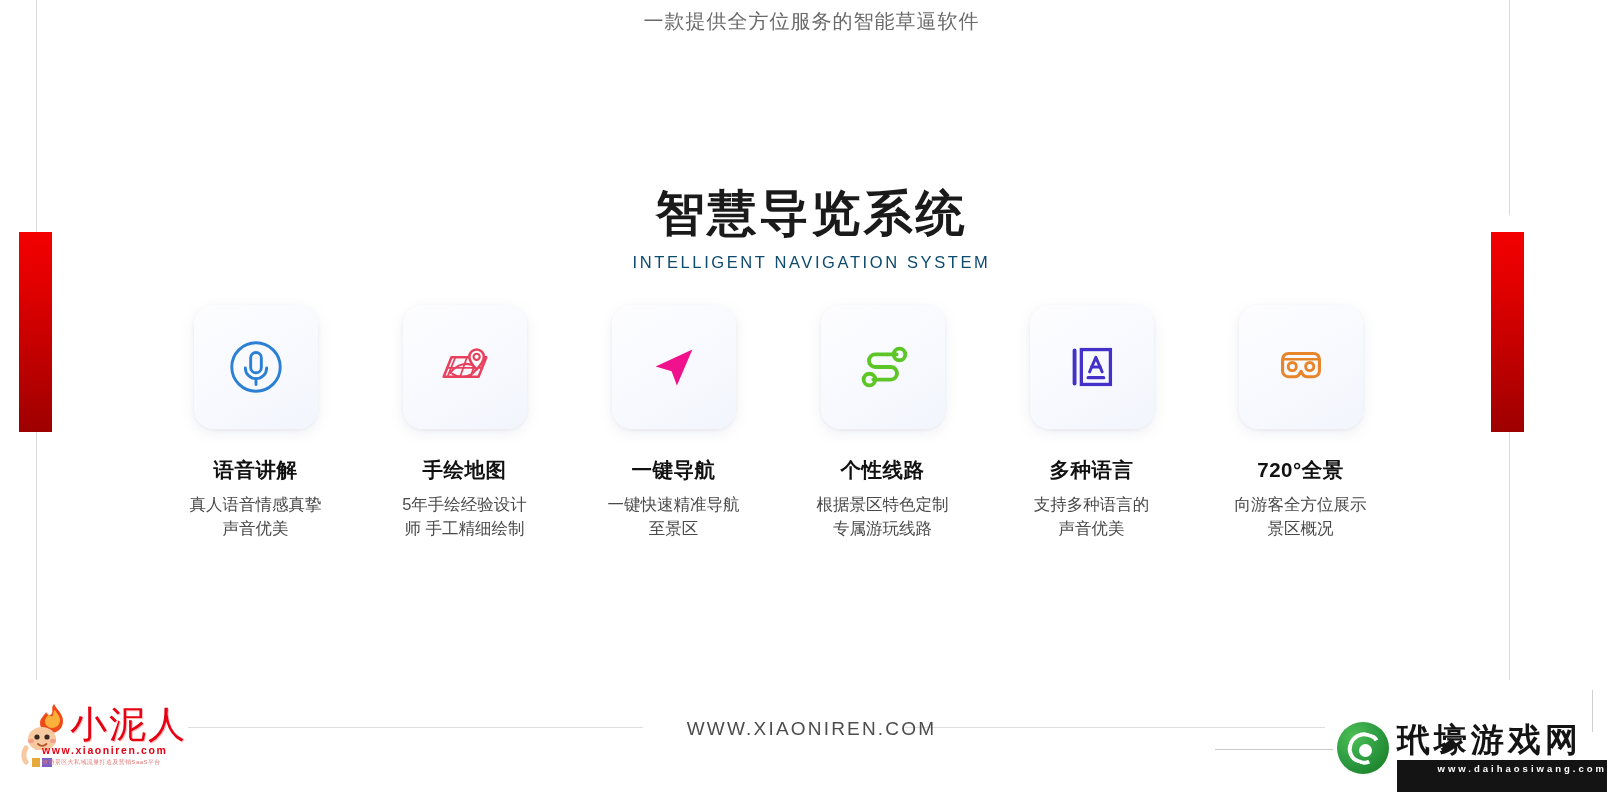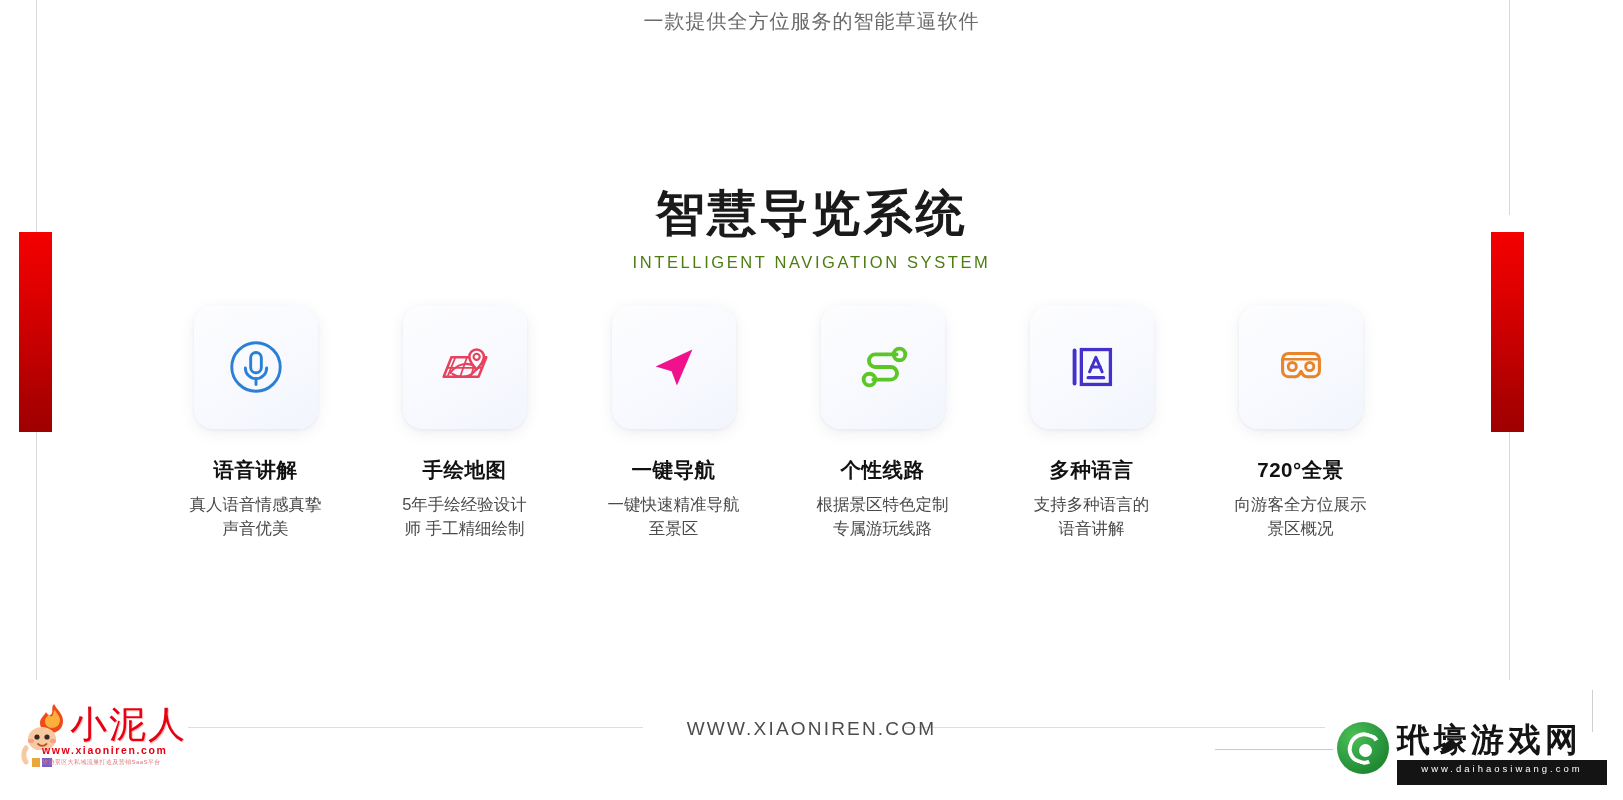--- a/index.html
+++ b/index.html
@@ -29,21 +29,21 @@
     font-size:20px; color:#6a6a6a; letter-spacing:1px; font-weight:400;
   }
 
   
   .heading{ position:absolute; top:185px; left:0; width:1623px; text-align:center; }
   .heading h1{
     font-size:49px; font-weight:700; color:#1a1a1a; letter-spacing:3px;
     line-height:1.15;
   }
   .heading .sub{
-    margin-top:12px; font-size:16.5px; color:#4d7c0f;
+    margin-top:12px; font-size:16.5px; color:#0c4a6e;
     letter-spacing:2.6px; font-weight:400;
   }
 
   
   .features{
     position:absolute; top:305px; left:173px; width:1210px;
     display:flex; justify-content:space-between; align-items:flex-start;gap:44px;
   }
   .feature{ width:165px; display:flex; flex-direction:column; align-items:center; }
 
@@ -106,23 +106,23 @@
     position:absolute; left:22px; top:22px; width:13px; height:13px;
     border-radius:50%; background:#ffffff;
   }
   .logo-dhs .cn{
     position:absolute; left:64px; top:6px;
     font-family:"DejaVu Serif","Liberation Serif",serif;
     font-size:33px; font-weight:700; color:#141414; letter-spacing:4px;
     white-space:nowrap;
   }
   .logo-dhs .urlbar{
-    position:absolute; left:64px; top:48px; width:210px; height:25px;
+    position:absolute; left:64px; top:48px; width:210px; height:32px;
     background:#141414; color:#ffffff; font-size:9.5px; letter-spacing:3px;
-    text-align:center; line-height:17px; font-weight:400;
+    text-align:right; line-height:17px; font-weight:700;
   }
   .dhs-rule{ position:absolute; right:290px; bottom:50px; width:118px; height:1px; background:#c9c9c9; }
   .dhs-vrule{ position:absolute; right:30px; bottom:68px; width:1px; height:42px; background:#cfcfcf; }
 </style>
 </head>
 <body>
 
 <div class="vrule left"></div>
 <div class="vrule right"></div>
 <div class="vrule right2"></div>
@@ -200,21 +200,21 @@
       <svg width="62" height="62" viewBox="0 0 64 64" fill="none">
         <path d="M14 15v34" stroke="#4331c9" stroke-width="4" stroke-linecap="round"></path>
         <rect x="21" y="14" width="30" height="36" stroke="#4331c9" stroke-width="3.4"></rect>
         <path d="M29.5 37 36 22l6.5 15" stroke="#4331c9" stroke-width="3" stroke-linecap="round" stroke-linejoin="round"></path>
         <path d="M31.5 32h9" stroke="#4331c9" stroke-width="3" stroke-linecap="round"></path>
         <path d="M28 43h16" stroke="#4331c9" stroke-width="3.4" stroke-linecap="round"></path>
       </svg>
     </div>
     <div class="f-title">多种语言</div>
     <div class="f-desc">支持多种语言的
-语音讲解</div>
+声音优美</div>
   </div>
 
   <div class="feature">
     <div class="icon-card">
       <svg width="62" height="62" viewBox="0 0 64 64" fill="none">
         <path d="M13 24c0-3.3 2.7-6 6-6h26c3.3 0 6 2.7 6 6v12c0 3.3-2.7 6-6 6h-6.8c-1.8 0-3.4-.9-4.4-2.4L32 36.5l-1.8 3.1c-1 1.5-2.6 2.4-4.4 2.4H19c-3.3 0-6-2.7-6-6V24Z" stroke="#e8852a" stroke-width="3.2" stroke-linejoin="round"></path>
         <path d="M13 24h38" stroke="#e8852a" stroke-width="2.6"></path>
         <circle cx="23" cy="31.5" r="4.2" stroke="#e8852a" stroke-width="3"></circle>
         <circle cx="41" cy="31.5" r="4.2" stroke="#e8852a" stroke-width="3"></circle>
       </svg>

